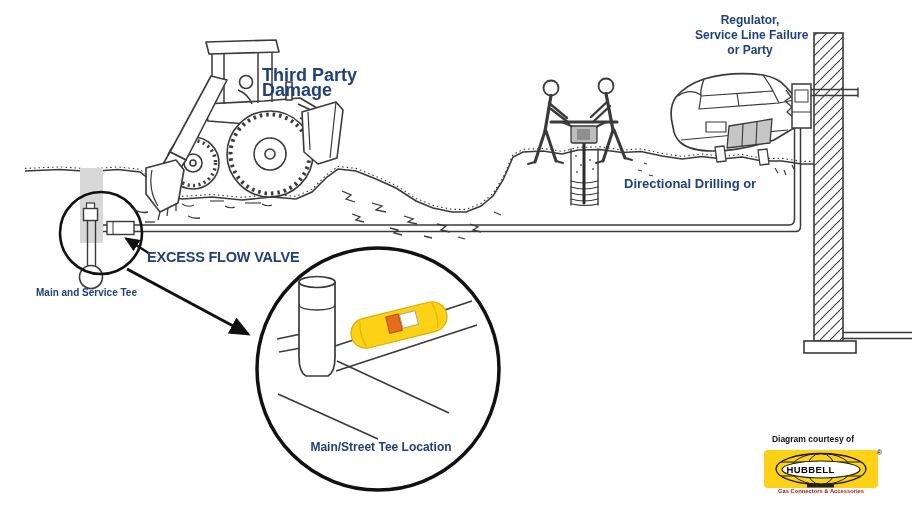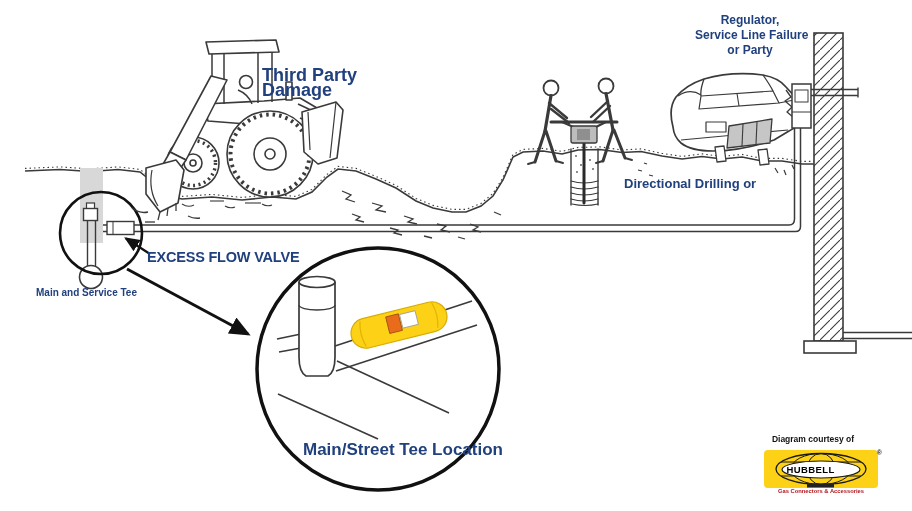--- a/index.html
+++ b/index.html
@@ -7,21 +7,21 @@
          font-family:"Liberation Sans",sans-serif;}
   #stage svg{position:absolute;left:0;top:0;}
   .lbl{position:absolute;font-weight:bold;color:var(--label_navy,#21407e);
        white-space:nowrap;z-index:2;}
   .lbl-third-party{left:262px;top:68px;width:84px;text-align:left;font-size:18px;line-height:15px;}
   .lbl-earthquake{left:397px;top:149px;font-size:12.5px;line-height:16px;}
   .lbl-drilling{left:624px;top:176px;font-size:13px;line-height:16px;text-align:right;}
   .lbl-regulator{left:695px;top:13px;width:110px;text-align:center;font-size:12px;line-height:15px;}
   .lbl-efv{left:147px;top:249px;font-size:14.5px;letter-spacing:-0.2px;}
   .lbl-service-tee{left:36px;top:287px;font-size:10px;}
-  .lbl-street-tee{left:303px;top:440px;width:156px;text-align:center;font-size:17px;}
+  .lbl-street-tee{left:303px;top:440px;width:156px;text-align:center;font-size:12px;}
   .lbl-courtesy{left:763px;top:434px;width:100px;text-align:center;font-size:8.5px;color:#111;}
   .lbl-brand{left:765px;top:463.5px;width:91px;text-align:center;font-size:9.5px;
              letter-spacing:0.4px;color:#000;}
   .lbl-regmark{left:877px;top:449px;font-size:6.5px;color:#222;}
   .lbl-tagline{left:758px;top:487.5px;width:126px;text-align:center;font-size:5.8px;
                color:var(--tagline_red,#b3151a);}
 </style>
 </head>
 <body>
 

